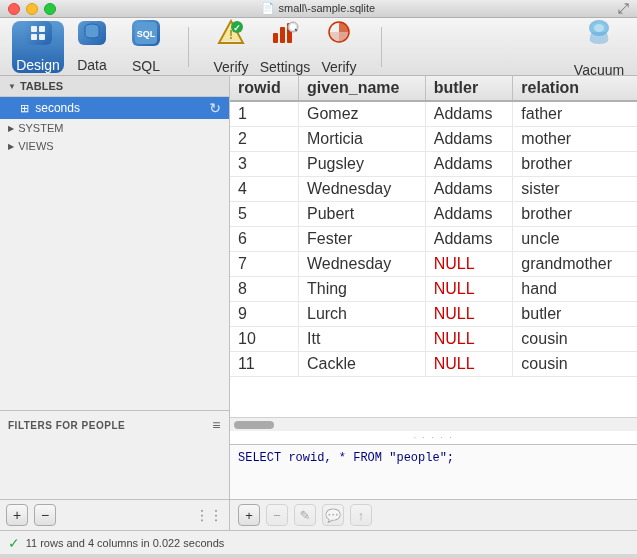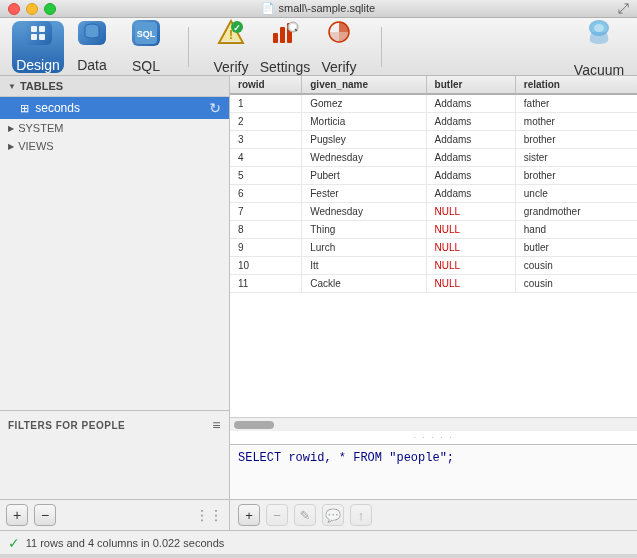--- a/index.html
+++ b/index.html
@@ -245,21 +245,21 @@
     }
 
     
     .table-container {
       flex: 1;
       overflow: auto;
     }
     table {
       width: 100%;
       border-collapse: collapse;
-      font-size: 10px;
+      font-size: 16px;
       padding-left: 9px;
     }
     thead th {
       background: linear-gradient(to bottom, #f0f0f0, #e0e0e0);
       border-right: 1px solid #c0c0c0;
       border-bottom: 2px solid #b0b0b0;
       padding: 3px 8px;
       text-align: left;
       font-weight: 600;
       color: #333;

